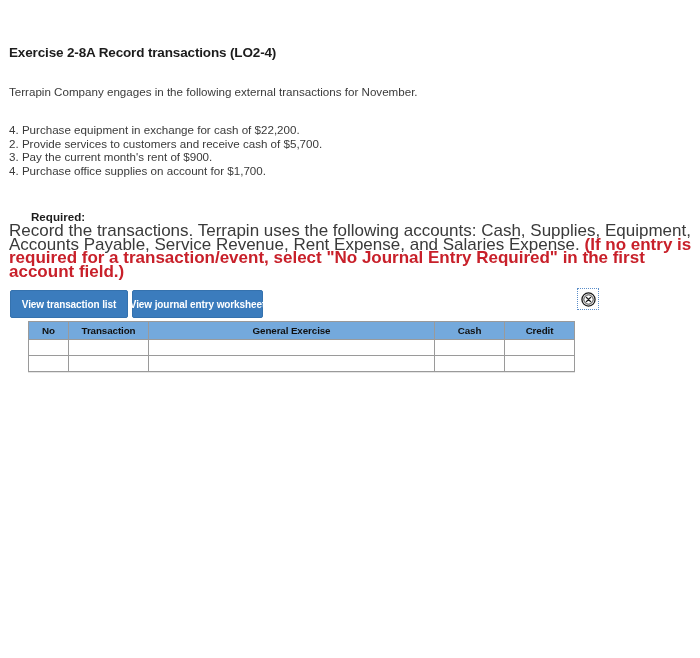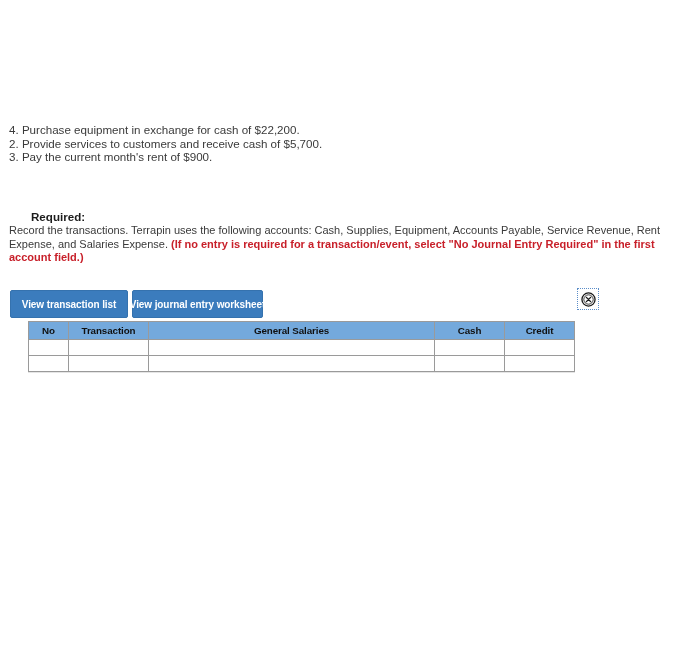--- a/index.html
+++ b/index.html
@@ -68,21 +68,21 @@
     width: 684px;
   }
   .required-head {
     font-size: 11.6px;
     font-weight: bold;
     color: #1c1c1c;
     line-height: 13.6px;
     padding-left: 22px;
   }
   .required-body {
-    font-size: 11px;
+    font-size: 17px;
     color: #3a3a3a;
     line-height: 13.9px;
   }
   .required-note {
     font-weight: bold;
     color: #c8202a;
   }
 
   
   .btn {
@@ -164,26 +164,29 @@
   .col-txn      { width: 80px; }
   .col-journal  { width: 286px; }
   .col-debit    { width: 70px; }
   .col-credit   { width: 70px; margin-top: 32px; }
 </style>
 </head>
 <body>
 
 <div class="page">
 
-
+  <div class="exercise-title">Exercise 2-8A Record transactions (LO2-4)</div>
+
+  <div class="intro-line">Terrapin Company engages in the following external transactions for November.</div>
 
   <div class="txn-list">
     <div class="txn-item">4. Purchase equipment in exchange for cash of $22,200.</div>
     <div class="txn-item">2. Provide services to customers and receive cash of $5,700.</div>
     <div class="txn-item">3. Pay the current month's rent of $900.</div>
+    <div class="txn-item">4. Purchase office supplies on account for $1,700.</div>
   </div>
 
   <div class="required-block">
     <div class="required-head">Required:</div>
     <div class="required-body"><span>Record the transactions. Terrapin uses the following accounts: Cash, Supplies, Equipment, Accounts Payable, Service Revenue, Rent Expense, and Salaries Expense. </span><span class="required-note">(If no entry is required for a transaction/event, select "No Journal Entry Required" in the first account field.)</span></div>
   </div>
 
   <div class="btn btn-transaction-list">View transaction list</div>
 
   <div class="btn btn-journal-worksheet">View journal entry worksheet</div>
@@ -196,21 +199,21 @@
         <path d="M5.6 5.6 L10.4 10.4 M10.4 5.6 L5.6 10.4" stroke="#1a1a1a" stroke-width="1.2" stroke-linecap="round"></path>
       </svg>
     </span>
   </div>
 
   <table class="journal-table">
     <thead>
       <tr>
         <th class="col-no">No</th>
         <th class="col-txn">Transaction</th>
-        <th class="col-journal">General Salaries</th>
+        <th class="col-journal">General Exercise</th>
         <th class="col-debit">Cash</th>
         <th class="col-credit">Credit</th>
       </tr>
     </thead>
     <tbody>
       <tr>
         <td class="col-no"></td>
         <td class="col-txn"></td>
         <td class="col-journal"></td>
         <td class="col-debit"></td>

